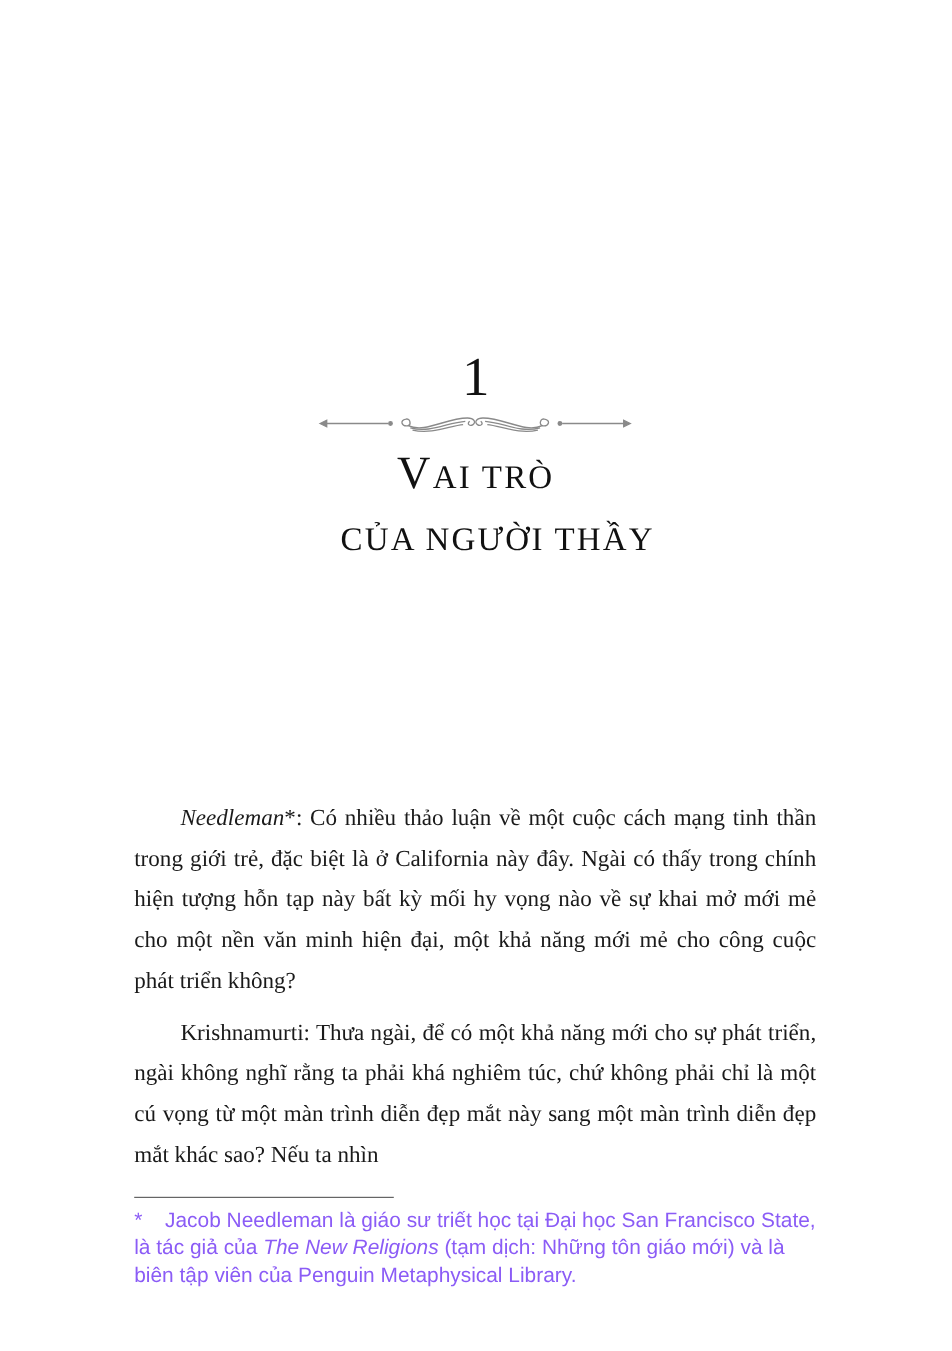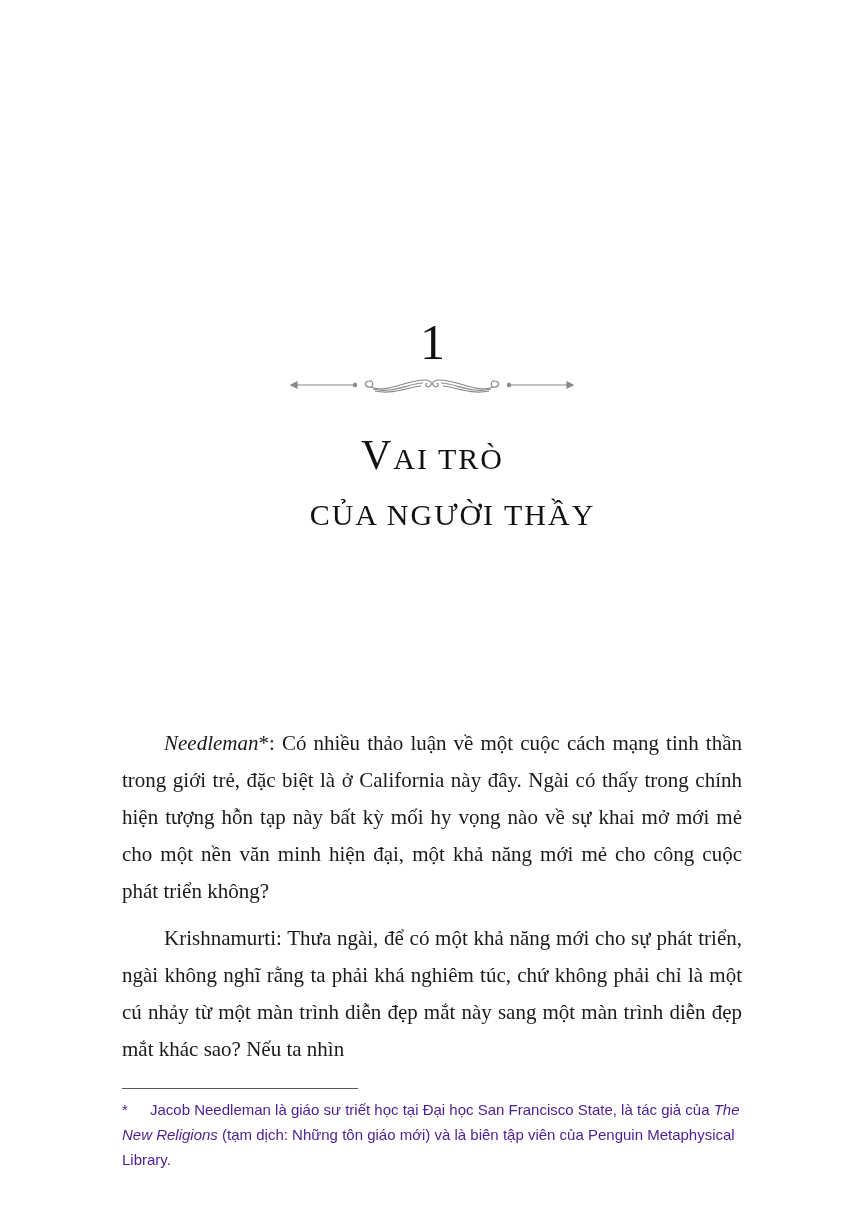--- a/index.html
+++ b/index.html
@@ -27,21 +27,21 @@
     }
     .ornament {
       position: absolute;
       top: 372px;
       left: 287px;
       width: 290px;
       height: 26px;
     }
     .chapter-title {
       position: absolute;
-      top: 426px;
+      top: 402px;
       left: 0;
       width: 865px;
       text-align: center;
       font-family: "Liberation Serif", "DejaVu Serif", serif;
       color: #111;
       letter-spacing: 2px;
     }
     .chapter-title .line {
       display: block;
       height: 58px;
@@ -79,23 +79,23 @@
       width: 236px;
       height: 0;
       border-top: 1.5px solid #555;
     }
     .footnote {
       position: absolute;
       top: 1097px;
       left: 122px;
       width: 625px;
       font-family: "Liberation Sans", "DejaVu Sans", sans-serif;
-      font-size: 15px;
+      font-size: 19px;
       line-height: 25px;
-      color: #4c1d95;
+      color: #8b5cf6;
     }
     .footnote .mark {
       display: inline-block;
       width: 28px;
     }
     .footnote i { font-style: italic; }
   </style>
 </head>
 <body>
 
@@ -118,18 +118,18 @@
   </g>
 </svg>
 
 <div class="chapter-title">
   <span class="line l1"><span class="cap">V</span><span>ai trò</span></span>
   <span class="line l2">của người thầy</span>
 </div>
 
 <div class="body-text">
   <p><span class="speaker-i">Needleman</span><span>*</span><span>: </span><span>Có nhiều thảo luận về một cuộc cách mạng tinh thần trong giới trẻ, đặc biệt là ở California này đây. Ngài có thấy trong chính hiện tượng hỗn tạp này bất kỳ mối hy vọng nào về sự khai mở mới mẻ cho một nền văn minh hiện đại, một khả năng mới mẻ cho công cuộc phát triển không?</span></p>
-  <p><span class="speaker-b">Krishnamurti</span><span>: </span><span>Thưa ngài, để có một khả năng mới cho sự phát triển, ngài không nghĩ rằng ta phải khá nghiêm túc, chứ không phải chỉ là một cú nhảy từ một màn trình diễn đẹp mắt này sang một màn trình diễn đẹp mắt khác sao? Nếu ta nhìn</span></p>
+  <p><span class="speaker-b">Krishnamurti</span><span>: </span><span>Thưa ngài, để có một khả năng mới cho sự phát triển, ngài không nghĩ rằng ta phải khá nghiêm túc, chứ không phải chỉ là một cú vọng từ một màn trình diễn đẹp mắt này sang một màn trình diễn đẹp mắt khác sao? Nếu ta nhìn</span></p>
 </div>
 
 <div class="fn-rule"></div>
 
 <div class="footnote"><span class="mark">*</span><span>Jacob Needleman là giáo sư triết học tại Đại học San Francisco State, là tác giả của </span><i>The New Religions</i><span> (tạm dịch: Những tôn giáo mới) và là biên tập viên của Penguin Metaphysical Library.</span></div>
 
 </body></html>

